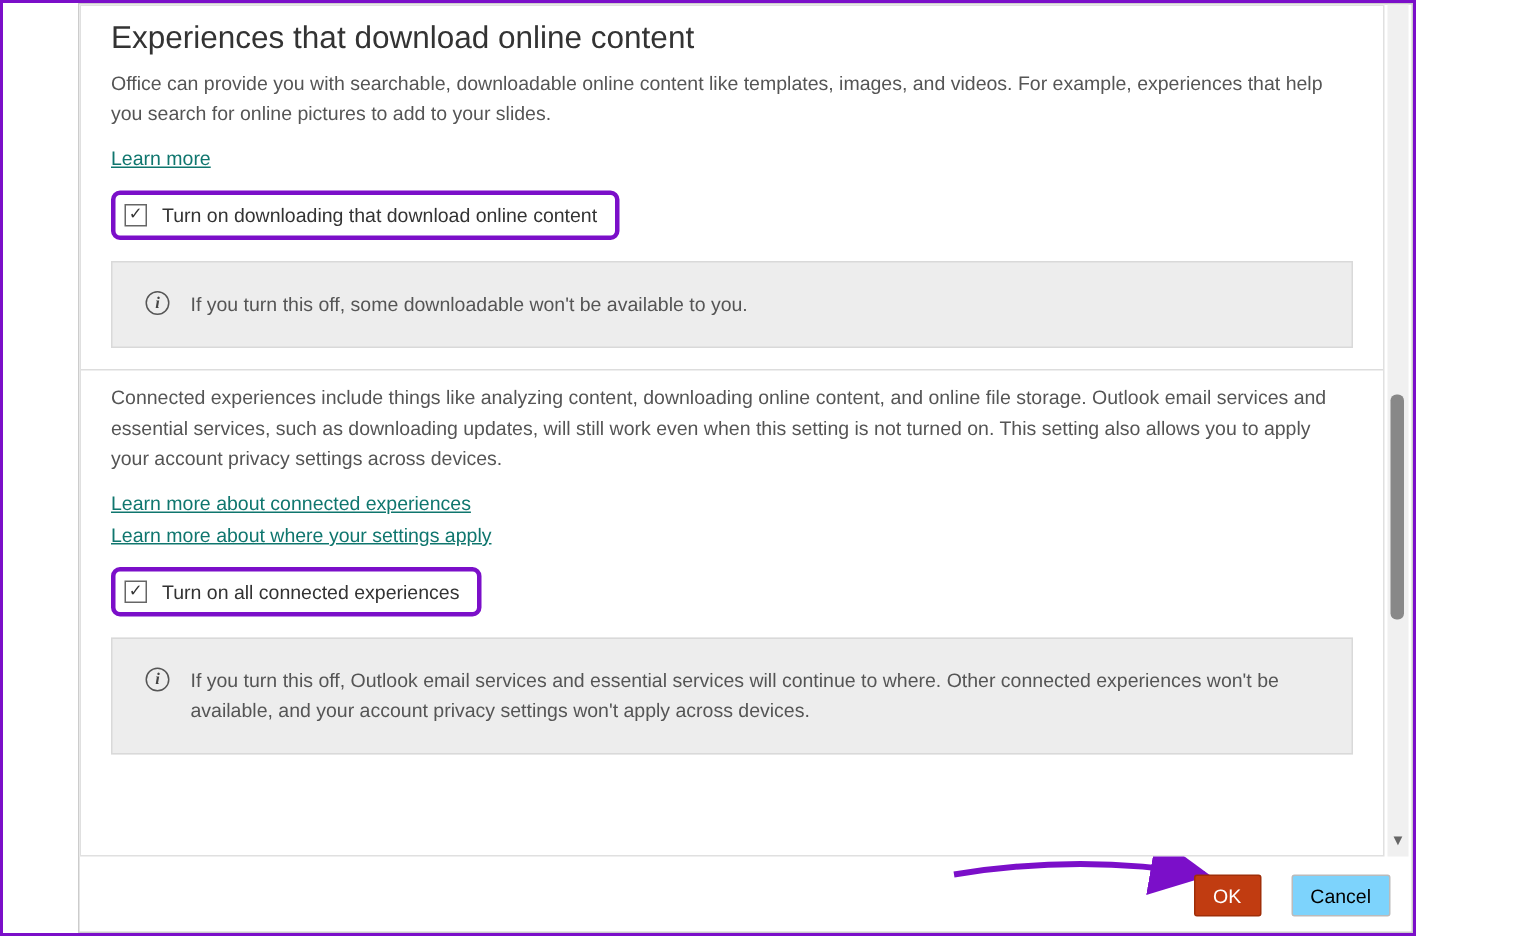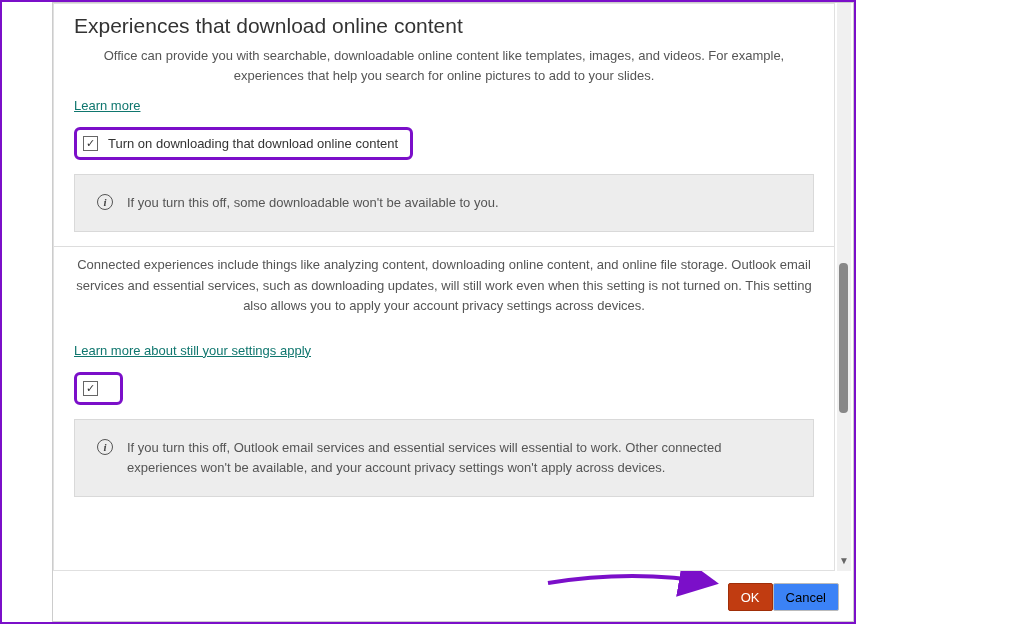--- a/index.html
+++ b/index.html
@@ -9,21 +9,21 @@
       background: #fff;
       width: 1024px;
       height: 624px;
       overflow: hidden;
       font-size: 13px;
       color: #333;
       position: relative;
     }
     .outer-border {
       border: 2px solid #7b0fc9;
-      width: 856px;
+      width: 944px;
       height: 624px;
       position: relative;
     }
     .dialog {
       position: absolute;
       left: 50px;
       top: 0;
       right: 0;
       bottom: 0;
       background: #fff;
@@ -73,21 +73,20 @@
     h2.section-heading {
       font-size: 21px;
       font-weight: 400;
       color: #333;
       margin: 2px 0 8px 0;
     }
     .desc {
       color: #555;
       line-height: 1.55;
       margin-bottom: 12px;
-      text-align: center;
     }
     .link {
       color: #0f766e;
       text-decoration: underline;
       cursor: pointer;
       display: inline-block;
       margin-bottom: 6px;
     }
     .highlight-box {
       display: inline-flex;
@@ -136,29 +135,29 @@
     }
     .info-text {
       color: #555;
       line-height: 1.55;
     }
     .button-row {
       position: absolute;
       bottom: 10px;
       right: 14px;
       display: flex;
-      gap: 0;
+      gap: 20px;
       align-items: center;
     }
     .btn {
       min-width: 40px;
       height: 28px;
       padding: 0 12px;
       border: 1px solid #bbb;
-      background: #3b82f6;
+      background: #7dd3fc;
       font-size: 13px;
       cursor: pointer;
       border-radius: 2px;
       font-family: inherit;
     }
     .btn-ok {
       background: #c13c11;
       color: #fff;
       border: 1px solid #a02e08;
     }
@@ -190,31 +189,32 @@
           <span>Turn on downloading that download online content</span>
         </div>
         <div class="infobox">
           <span class="info-icon">i</span>
           <span class="info-text">If you turn this off, some downloadable won't be available to you.</span>
         </div>
       </div>
 
       <div class="section">
         <div class="desc">Connected experiences include things like analyzing content, downloading online content, and online file storage. Outlook email services and essential services, such as downloading updates, will still work even when this setting is not turned on. This setting also allows you to apply your account privacy settings across devices.</div>
-        <br>
-        <a class="link">Learn more about still your settings apply</a>
+        <a class="link">Learn more about connected experiences</a><br>
+        <a class="link">Learn more about where your settings apply</a>
         <div style="clear:both"></div>
         <div class="highlight-box">
           <span class="checkbox">
             <span>✓</span>
           </span>
+          <span>Turn on all connected experiences</span>
         </div>
         <div class="infobox">
           <span class="info-icon">i</span>
-          <span class="info-text">If you turn this off, Outlook email services and essential services will essential to work. Other connected experiences won't be available, and your account privacy settings won't apply across devices.</span>
+          <span class="info-text">If you turn this off, Outlook email services and essential services will continue to where. Other connected experiences won't be available, and your account privacy settings won't apply across devices.</span>
         </div>
       </div>
 
     </div>
 
     <div class="scroll-track">
       <div class="scroll-thumb"></div>
       <div class="scroll-arrow down">▼</div>
     </div>
 

